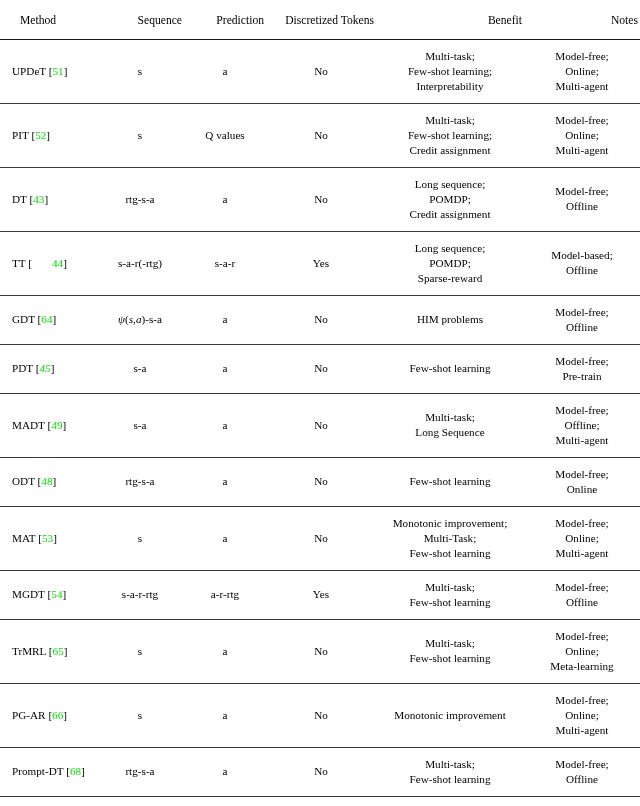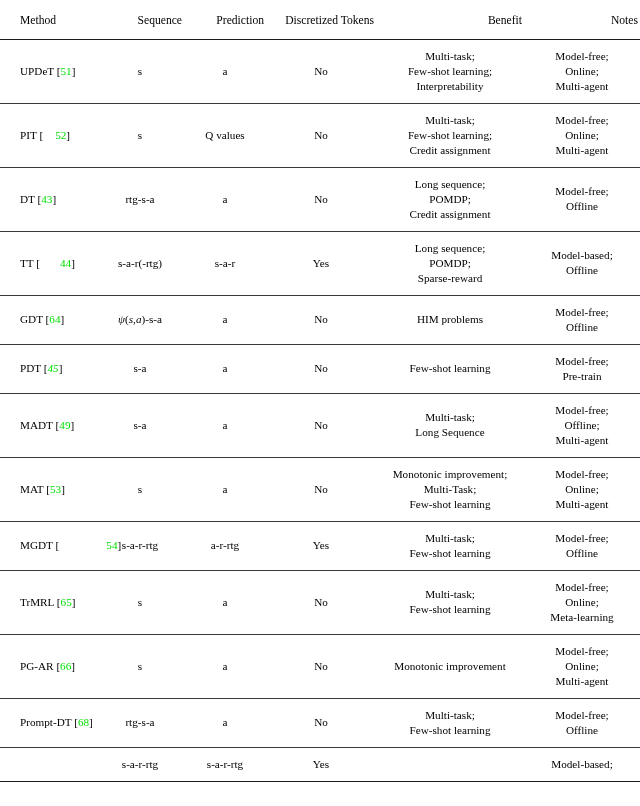--- a/index.html
+++ b/index.html
@@ -56,21 +56,21 @@
     padding: 9px 2px 9px 2px;
     vertical-align: middle;
     text-align: center;
     border-bottom: 1.3px solid #3a3a3a;
   }
   tbody tr:last-child td {
     border-bottom: 1.6px solid #1a1a1a;
   }
   tbody td.cell-method {
     text-align: left;
-    padding-left: 20px;
+    padding-left: 12px;
     white-space: nowrap;
   }
 
   .stack-line { display: block; white-space: nowrap; }
 
   .cite { color: #00e000; }
   .bracket { color: #000000; }
 
   .mathy { font-style: italic; font-family: "Liberation Serif", serif; }
   .upright { font-style: normal; }
@@ -109,21 +109,21 @@
             <span class="stack-line">Few-shot learning;</span>
             <span class="stack-line">Interpretability</span>
           </td>
           <td>
             <span class="stack-line">Model-free;</span>
             <span class="stack-line">Online;</span>
             <span class="stack-line">Multi-agent</span>
           </td>
         </tr>
         <tr>
-          <td class="cell-method"><span>PIT</span> <span class="bracket">[</span><span class="cite" style="color: rgb(0, 224, 0); margin-left: 12px;">52</span><span class="bracket">]</span></td>
+          <td class="cell-method"><span>PIT</span> <span class="bracket">[</span><span class="cite" style="color: rgb(0, 224, 0);">52</span><span class="bracket">]</span></td>
           <td>s</td>
           <td>Q values</td>
           <td>No</td>
           <td>
             <span class="stack-line">Multi-task;</span>
             <span class="stack-line">Few-shot learning;</span>
             <span class="stack-line">Credit assignment</span>
           </td>
           <td>
             <span class="stack-line">Model-free;</span>
@@ -196,37 +196,50 @@
             <span class="stack-line">Multi-task;</span>
             <span class="stack-line">Long Sequence</span>
           </td>
           <td>
             <span class="stack-line">Model-free;</span>
             <span class="stack-line">Offline;</span>
             <span class="stack-line">Multi-agent</span>
           </td>
         </tr>
         <tr>
+          <td class="cell-method"><span>ODT</span> <span class="bracket">[</span><span class="cite" style="color: rgb(0, 224, 0);">48</span><span class="bracket">]</span></td>
+          <td>rtg-s-a</td>
+          <td>a</td>
+          <td>No</td>
+          <td>
+            <span class="stack-line">Few-shot learning</span>
+          </td>
+          <td>
+            <span class="stack-line">Model-free;</span>
+            <span class="stack-line">Online</span>
+          </td>
+        </tr>
+        <tr>
           <td class="cell-method"><span>MAT</span> <span class="bracket">[</span><span class="cite" style="color: rgb(0, 224, 0);">53</span><span class="bracket">]</span></td>
           <td>s</td>
           <td>a</td>
           <td>No</td>
           <td>
             <span class="stack-line">Monotonic improvement;</span>
             <span class="stack-line">Multi-Task;</span>
             <span class="stack-line">Few-shot learning</span>
           </td>
           <td>
             <span class="stack-line">Model-free;</span>
             <span class="stack-line">Online;</span>
             <span class="stack-line">Multi-agent</span>
           </td>
         </tr>
         <tr>
-          <td class="cell-method"><span>MGDT</span> <span class="bracket">[</span><span class="cite" style="color: rgb(0, 224, 0); margin-left: 47px;">54</span><span class="bracket">]</span></td>
+          <td class="cell-method"><span>MGDT</span> <span class="bracket">[</span><span class="cite" style="color: rgb(0, 224, 0);">54</span><span class="bracket">]</span></td>
           <td>s-a-r-rtg</td>
           <td>a-r-rtg</td>
           <td>Yes</td>
           <td>
             <span class="stack-line">Multi-task;</span>
             <span class="stack-line">Few-shot learning</span>
           </td>
           <td>
             <span class="stack-line">Model-free;</span>
             <span class="stack-line">Offline</span>

